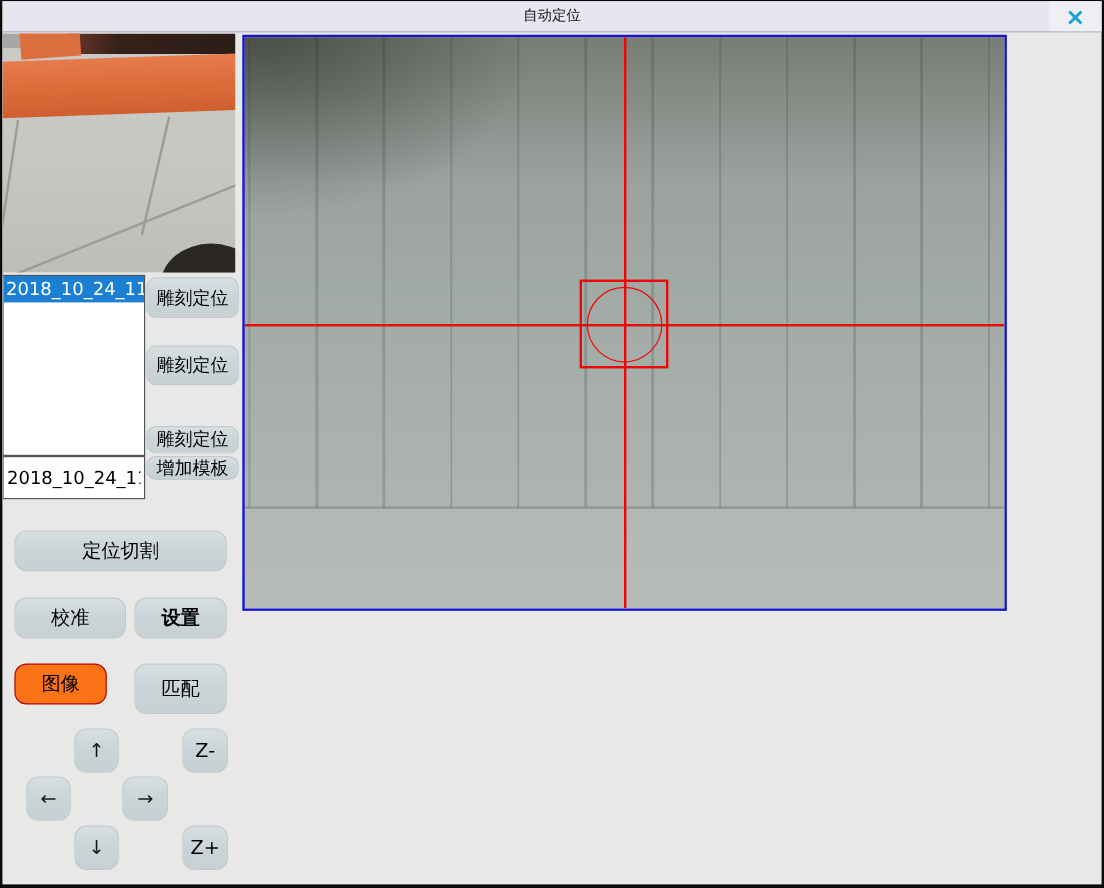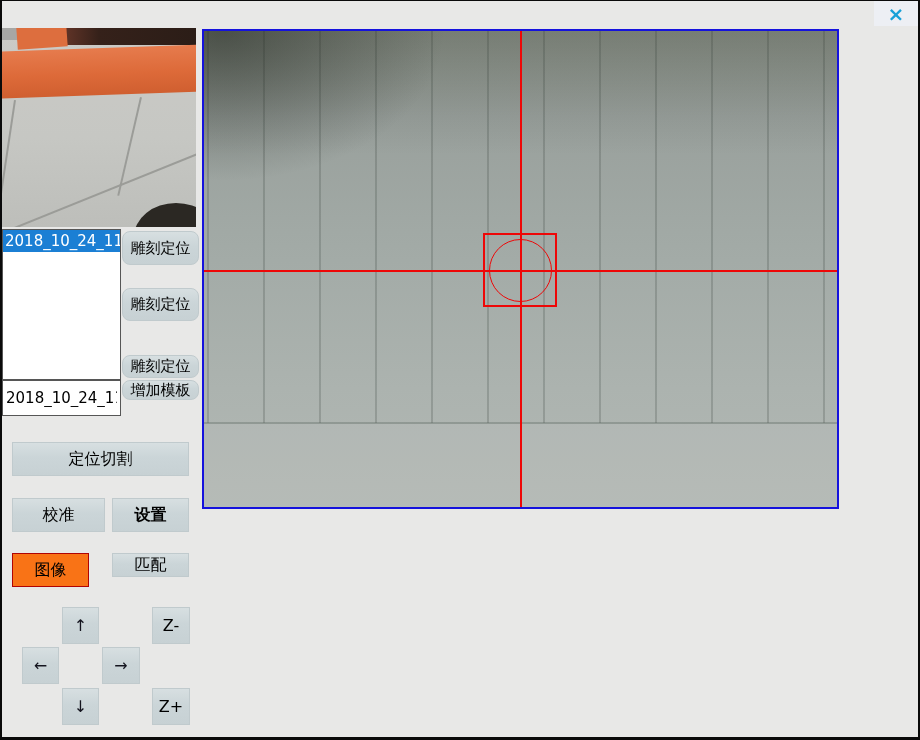--- a/index.html
+++ b/index.html
@@ -42,33 +42,33 @@
   .listitem { height:22px; line-height:22px; padding-left:2px; font-size:15px;
     white-space:nowrap; overflow:hidden; }
   .listitem.selected { background:#1b7fd4; color:#ffffff; }
   .name-input { position:absolute; left:0; top:379px; width:119px; height:36px;
     background:#ffffff; border:1px solid #565656; font-size:15px; padding:0 3px;
     font-family:"DejaVu Sans","Liberation Sans",sans-serif; color:#000; }
 
   
   .btn { position:absolute; display:flex; align-items:center; justify-content:center;
     background:linear-gradient(180deg,#d7dfe1 0%,#cbd5d8 45%,#c7d1d4 100%);
-    border:1px solid #c0cacd; border-radius:0; font-size:15px; color:#000;
+    border:1px solid #c0cacd; border-radius:10px; font-size:15px; color:#000;
     cursor:pointer; user-select:none; }
   .btn.tpl { border-radius:8px; }
   .btn-del   { left:120px; top:230px; width:77px; height:34px; }
   .btn-clear { left:120px; top:287px; width:77px; height:33px; }
   .btn-eng   { left:120px; top:354px; width:77px; height:23px; }
   .btn-add   { left:120px; top:379px; width:77px; height:20px; }
   .btn-cut   { left:10px;  top:441px; width:177px; height:34px; font-size:16px; }
   .btn-cal   { left:10px;  top:497px; width:93px;  height:34px; font-size:16px; }
   .btn-set   { left:110px; top:497px; width:77px;  height:34px; font-size:16px;font-weight:bold; }
   .btn-img   { left:10px;  top:552px; width:77px;  height:34px; font-size:16px;
     background:#f97316; border:1px solid #b00404; }
-  .btn-match { left:110px; top:552px; width:77px;  height:24px; font-size:16px; }
+  .btn-match { left:110px; top:552px; width:77px;  height:42px; font-size:16px; }
   .btn-up    { left:60px;  top:606px; width:37px; height:37px; }
   .btn-zm    { left:150px; top:606px; width:38px; height:37px; font-size:16px; }
   .btn-left  { left:20px;  top:646px; width:37px; height:37px; }
   .btn-right { left:100px; top:646px; width:38px; height:37px; }
   .btn-down  { left:60px;  top:687px; width:37px; height:37px; }
   .btn-zp    { left:150px; top:687px; width:38px; height:37px; font-size:16px; }
   .arrow-glyph { font-size:16px; color:#14141e; }
 
   
   .camera { position:absolute; left:200px; top:28px; width:637px; height:480px;
@@ -90,20 +90,23 @@
     border:2px solid #ee0707; background:transparent; }
   .target-circle { position:absolute; left:285px; top:208px; width:63px; height:63px;
     border:1.5px solid #ee0707; border-radius:50%; background:transparent; }
 </style>
 </head>
 <body>
 
 <div id="app">
   <div id="inner">
 
+    <div class="titlebar">
+      <span class="title">自动定位</span>
+    </div>
     <div class="close-zone">
       <span class="x">×</span>
     </div>
 
     <div class="thumb">
       <div class="th-graypatch"></div>
       <div class="th-darkstrip"></div>
       <div class="th-orangetab"></div>
       <div class="th-beam"></div>
       <div class="th-line th-l1"></div>

